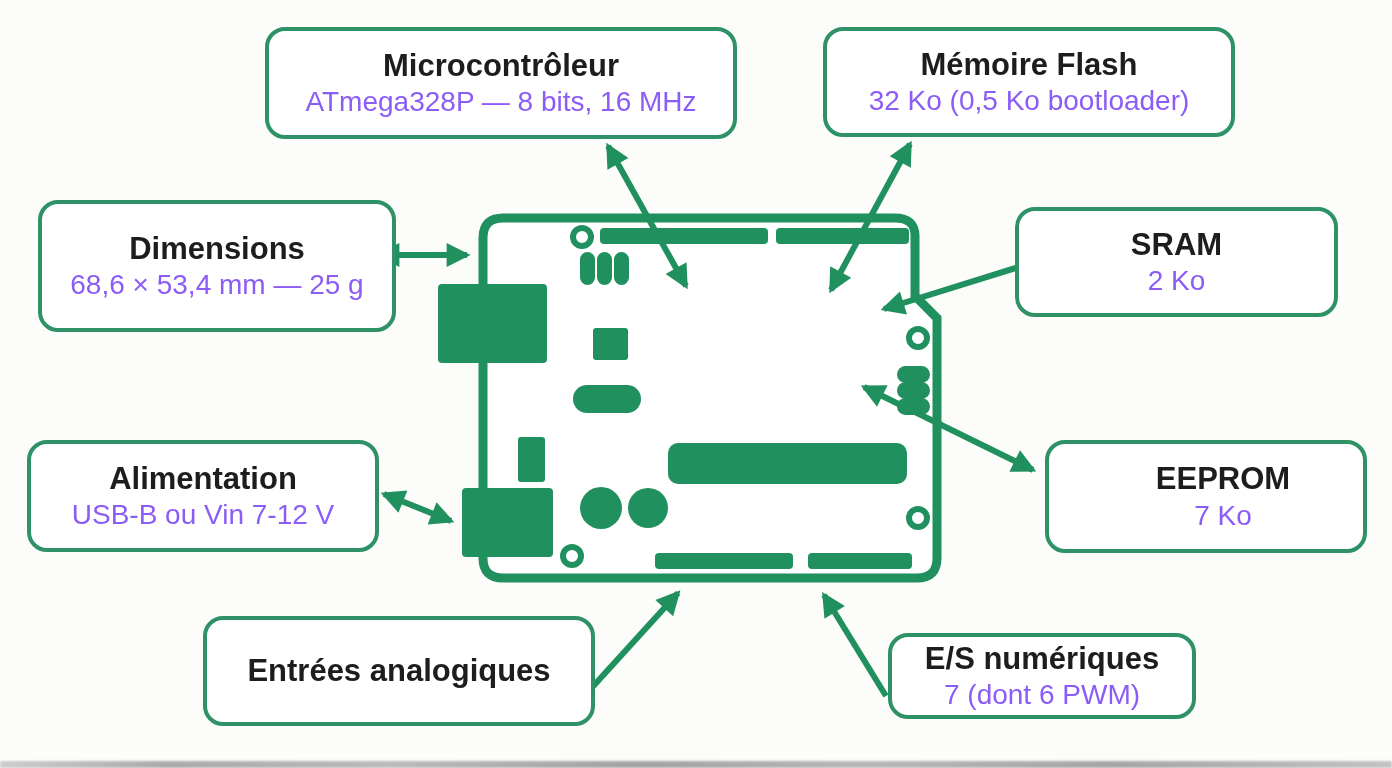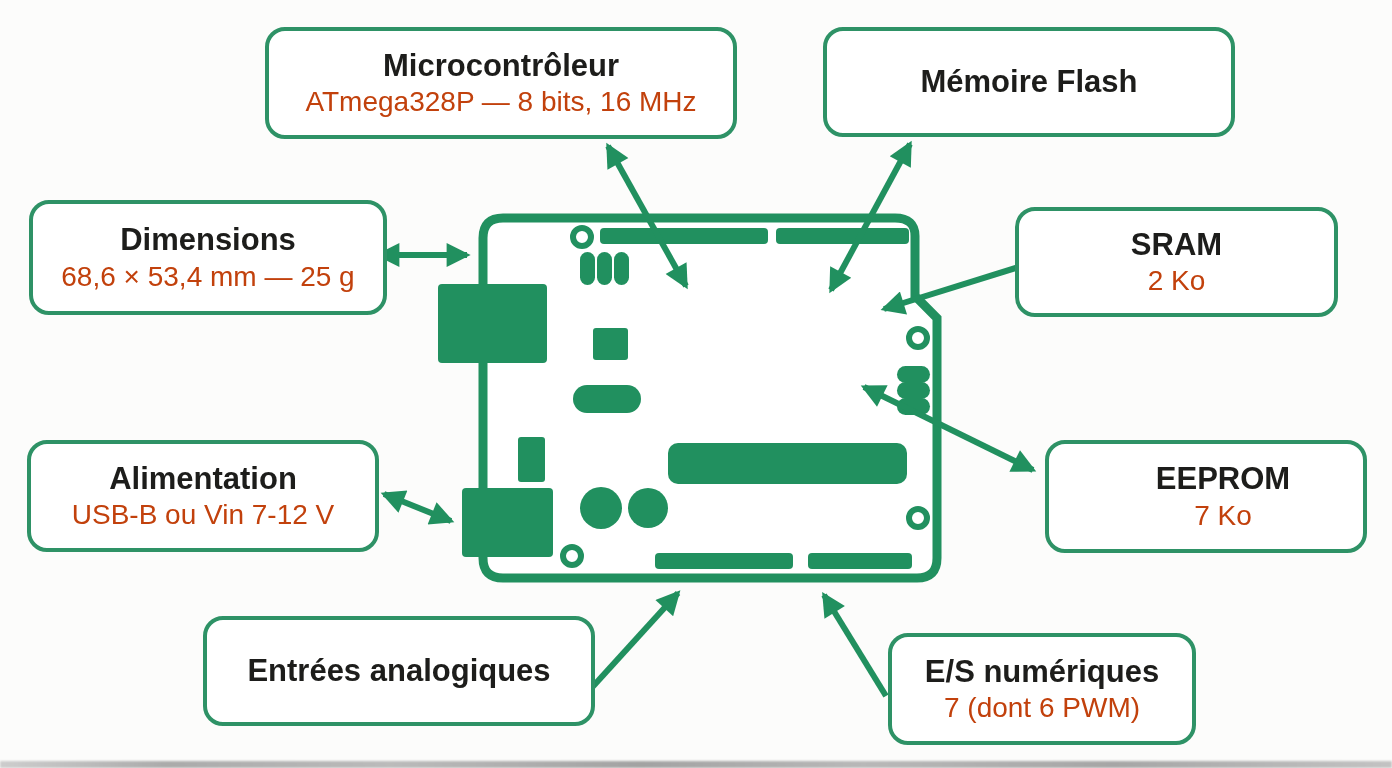--- a/index.html
+++ b/index.html
@@ -33,33 +33,33 @@
   .spec-title{
     font-size:31px;
     font-weight:700;
     color:#1d1d1b;
     line-height:1.15;
     white-space:nowrap;
   }
   .spec-value{
     font-size:28px;
     font-weight:400;
-    color:#c2410c;
+    color:#8b5cf6;
     line-height:1.15;
     white-space:nowrap;
   }
   
   .box-microcontroller{left:265px;top:27px;width:472px;height:112px;}
   .box-flash{left:823px;top:27px;width:412px;height:110px;}
-  .box-dimensions{left:29px;top:200px;width:358px;height:115px;}
+  .box-dimensions{left:38px;top:200px;width:358px;height:132px;}
   .box-sram{left:1015px;top:207px;width:323px;height:110px;}
   .box-power{left:27px;top:440px;width:352px;height:112px;}
   .box-eeprom{left:1045px;top:440px;width:322px;height:113px;padding-left:44px;}
   .box-analog{left:203px;top:616px;width:392px;height:110px;}
-  .box-digital{left:888px;top:633px;width:308px;height:112px;}
+  .box-digital{left:888px;top:633px;width:308px;height:86px;}
   .bottom-artifact{
     position:absolute;left:0;bottom:0;width:100%;height:7px;
     background:linear-gradient(90deg,#c2c2c2,#979797 12%,#ababab 28%,#8d8d8d 46%,#a8a8a8 62%,#919191 80%,#b5b5b5);
     filter:blur(1.3px);
     opacity:.8;
     z-index:1;
   }
 </style>
 </head>
 <body>
@@ -119,20 +119,21 @@
     <line x1="886" y1="696" x2="824" y2="595" stroke="#21905f" stroke-width="6" marker-end="url(#ah)"></line>
   </svg>
 
   <div class="spec-box box-microcontroller">
     <div class="spec-title">Microcontrôleur</div>
     <div class="spec-value">ATmega328P — 8 bits, 16 MHz</div>
   </div>
 
   <div class="spec-box box-flash">
     <div class="spec-title">Mémoire Flash</div>
+    <div class="spec-value">32 Ko (0,5 Ko bootloader)</div>
   </div>
 
   <div class="spec-box box-dimensions">
     <div class="spec-title">Dimensions</div>
     <div class="spec-value">68,6 × 53,4 mm — 25 g</div>
   </div>
 
   <div class="spec-box box-sram">
     <div class="spec-title">SRAM</div>
     <div class="spec-value">2 Ko</div>

